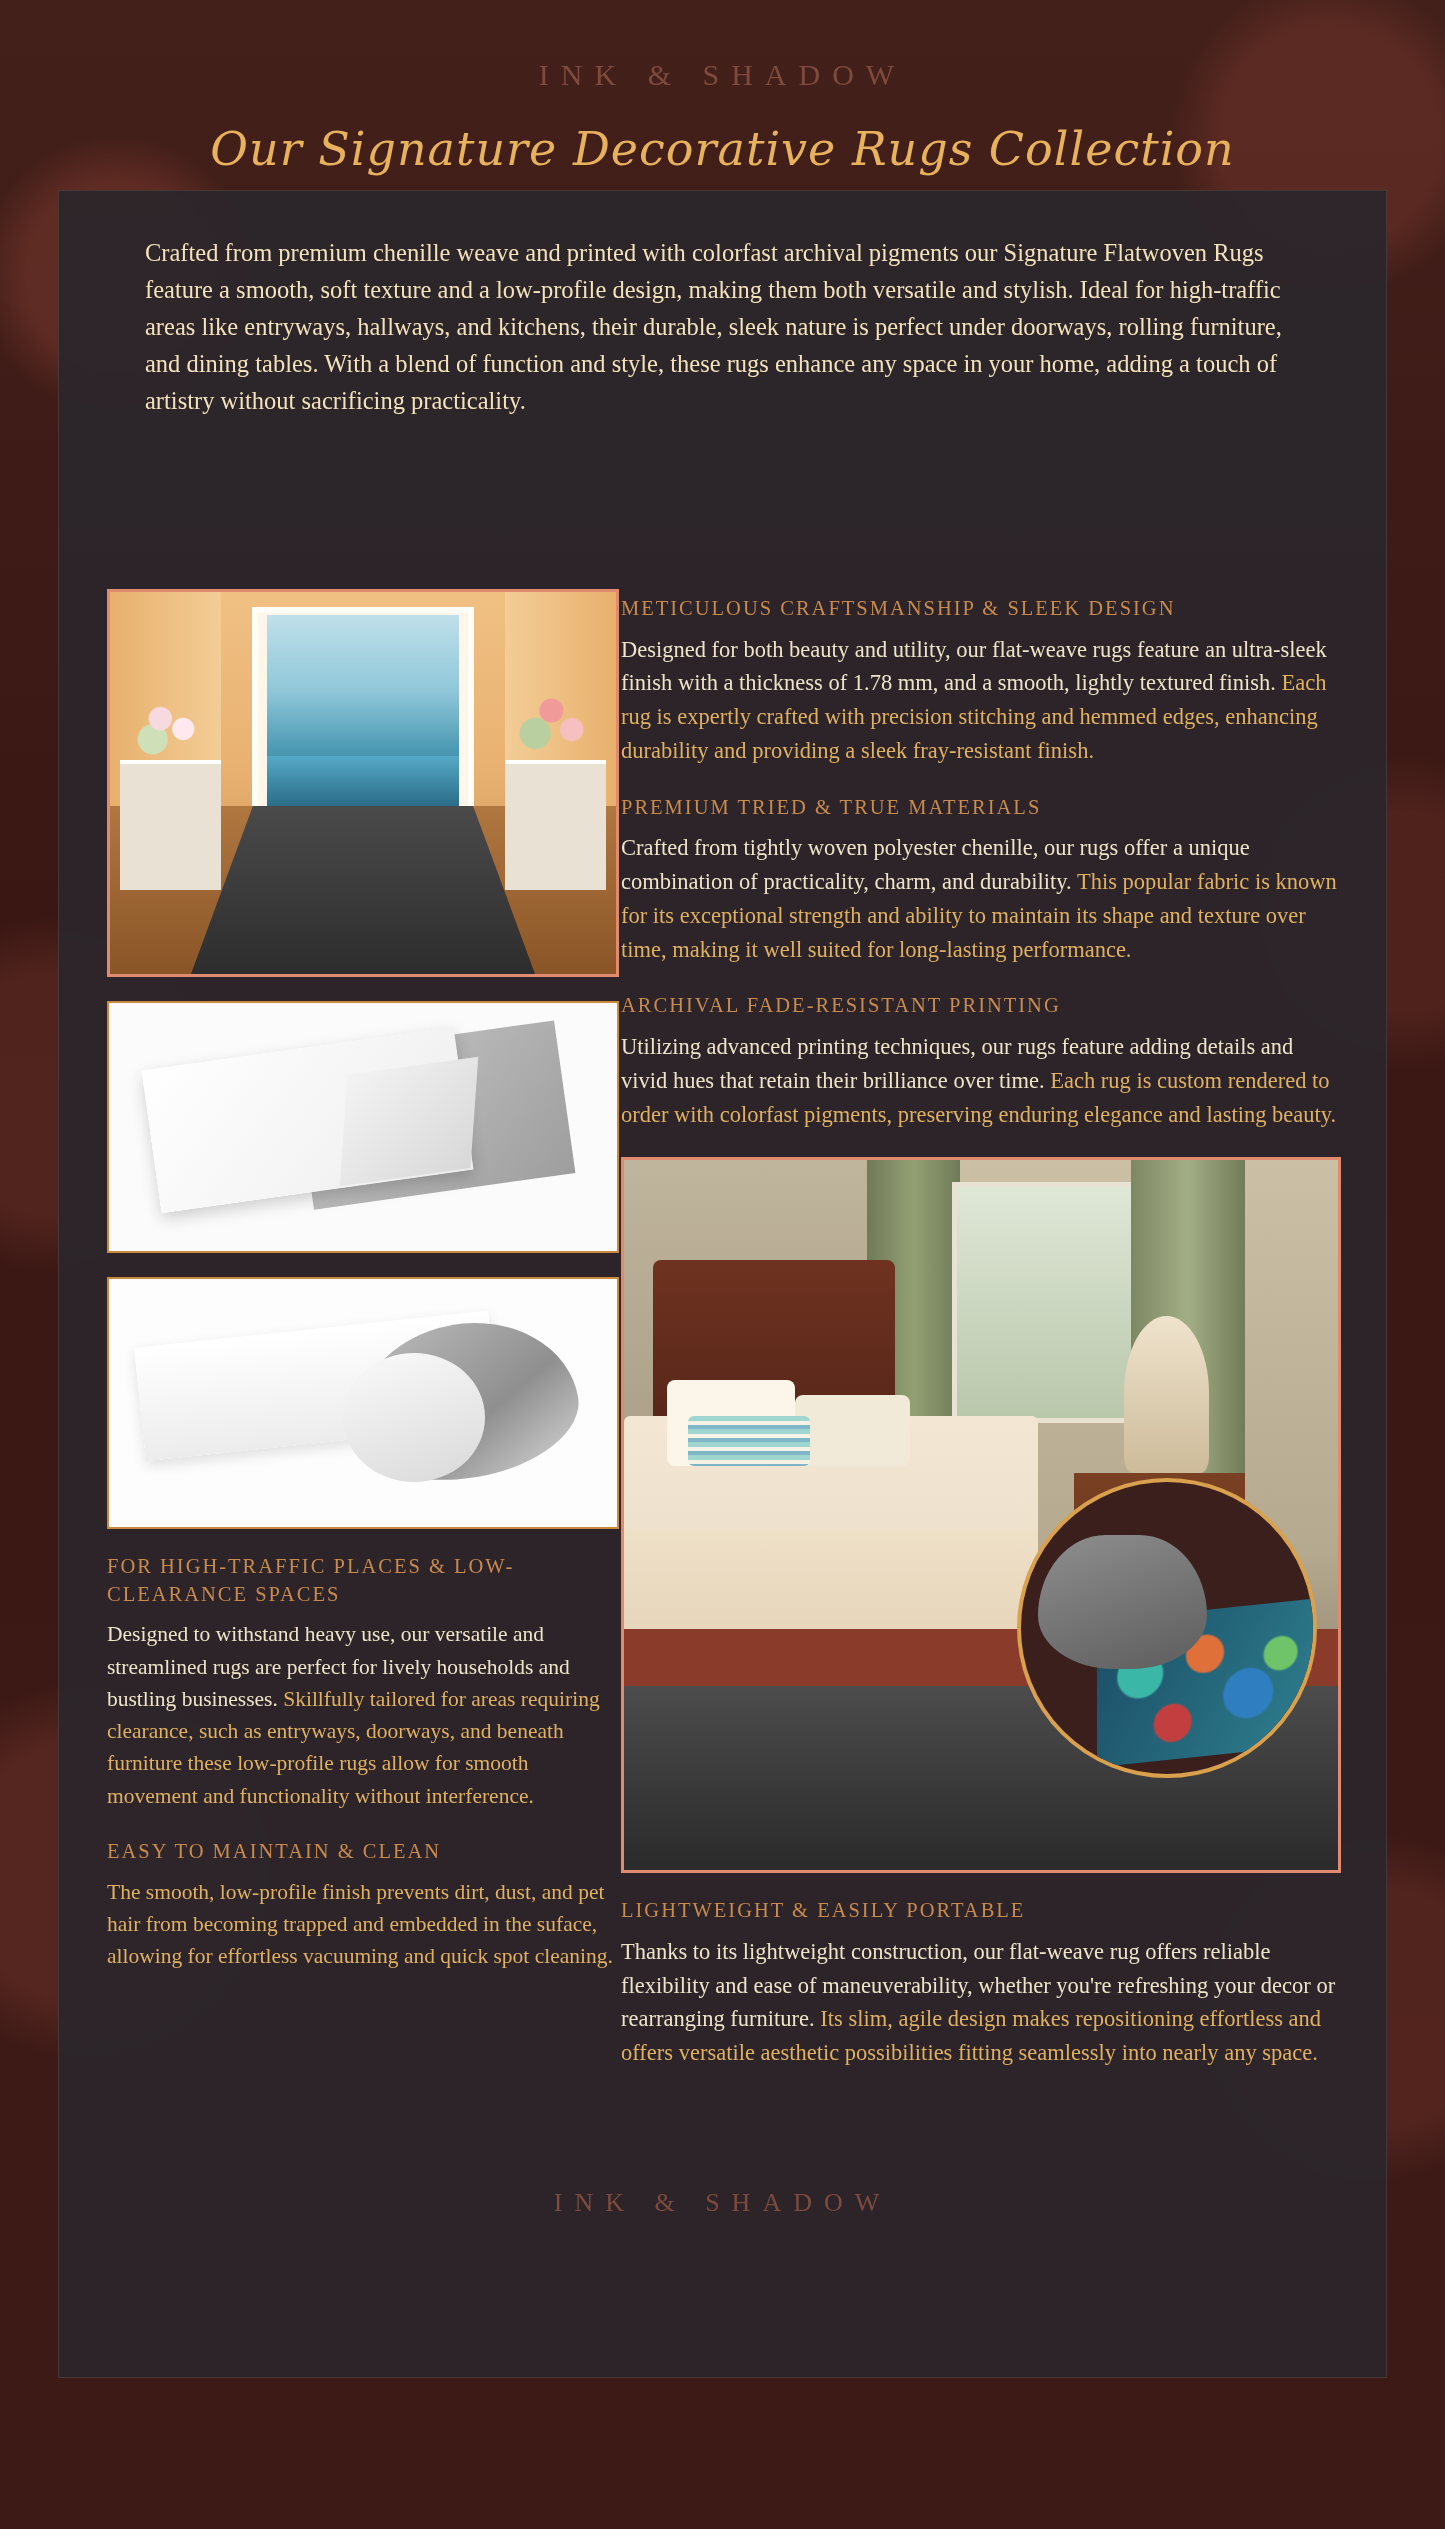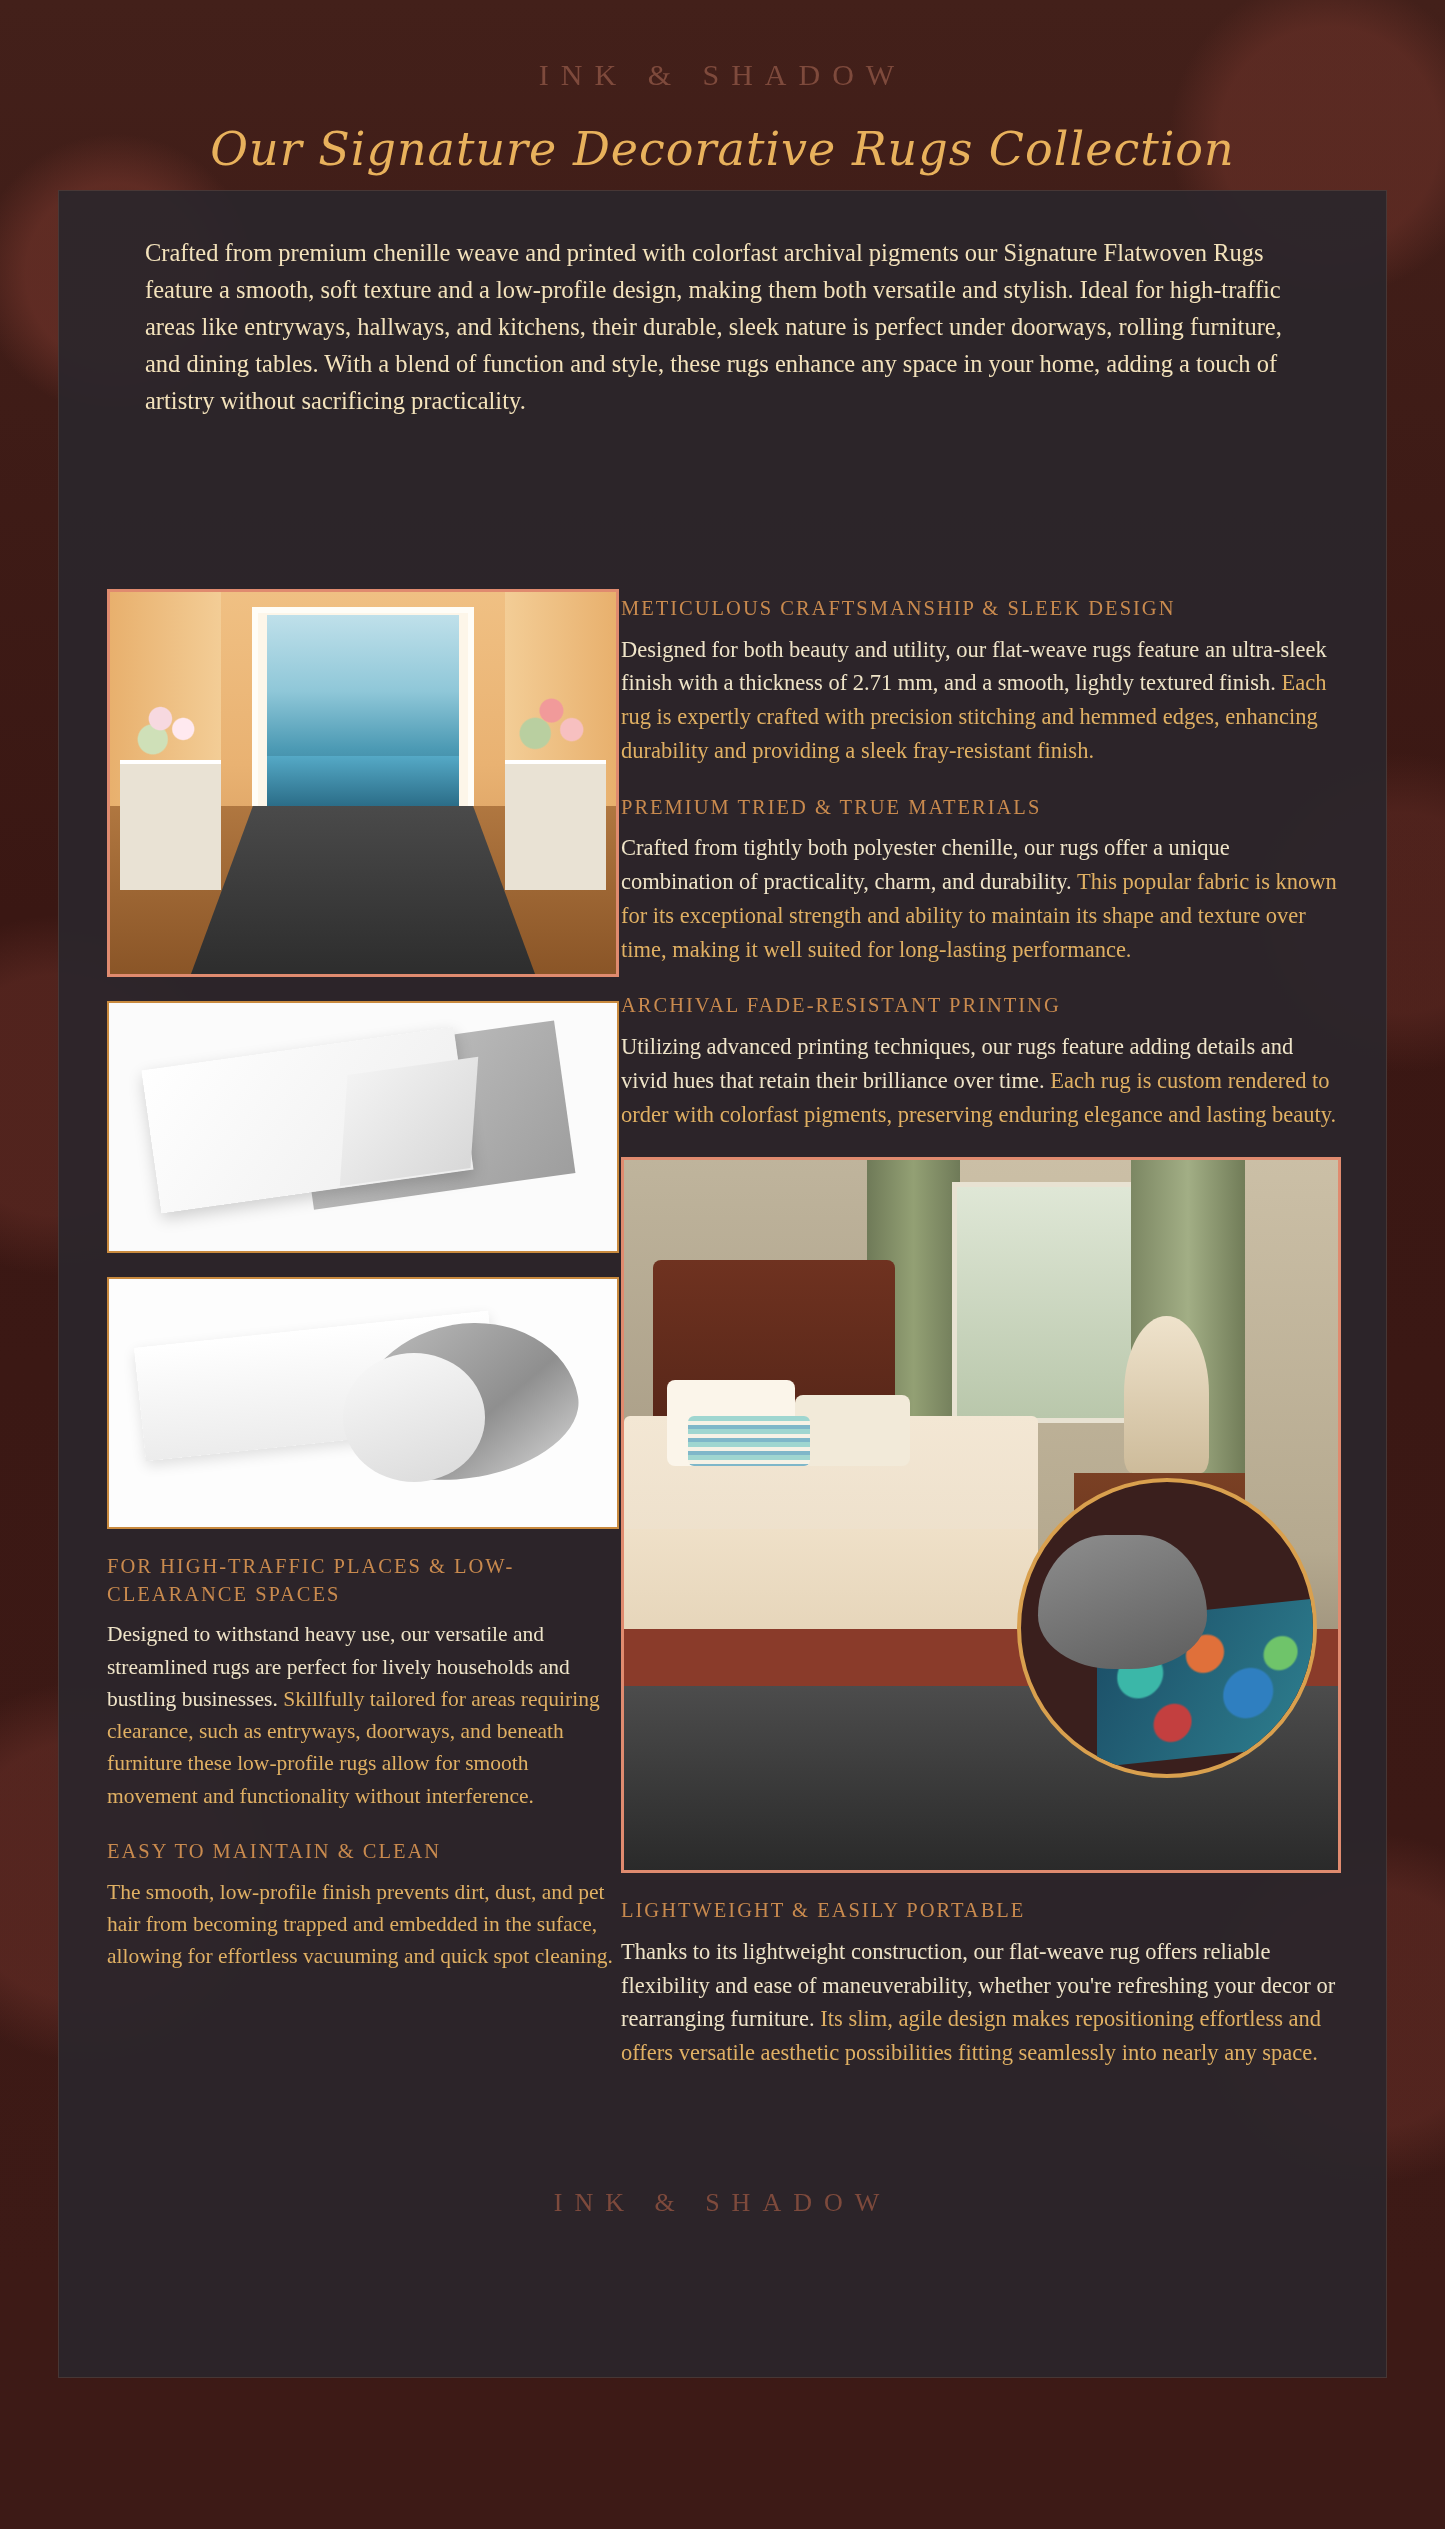--- a/index.html
+++ b/index.html
@@ -238,24 +238,24 @@
         <p class="body small"><span>Designed to withstand heavy use, our versatile and streamlined rugs are perfect for lively households and bustling businesses. </span><span class="hl">Skillfully tailored for areas requiring clearance, such as entryways, doorways, and beneath furniture these low-profile rugs allow for smooth movement and functionality without interference.</span></p>
 
         <h3 class="sec">EASY TO MAINTAIN &amp; CLEAN</h3>
         <p class="body small"><span class="hl">The smooth, low-profile finish prevents dirt, dust, and pet hair from becoming trapped and embedded in the suface, allowing for effortless vacuuming and quick spot cleaning.</span></p>
 
       </div>
 
       <div class="col-right">
 
         <h3 class="sec">METICULOUS CRAFTSMANSHIP &amp; SLEEK DESIGN</h3>
-        <p class="body"><span>Designed for both beauty and utility, our flat-weave rugs feature an ultra-sleek finish with a thickness of 2.71 mm, and a smooth, lightly textured finish. </span><span class="hl">Each rug is expertly crafted with precision stitching and hemmed edges, enhancing durability and providing a sleek fray-resistant finish.</span></p>
+        <p class="body"><span>Designed for both beauty and utility, our flat-weave rugs feature an ultra-sleek finish with a thickness of 1.78 mm, and a smooth, lightly textured finish. </span><span class="hl">Each rug is expertly crafted with precision stitching and hemmed edges, enhancing durability and providing a sleek fray-resistant finish.</span></p>
 
         <h3 class="sec">PREMIUM TRIED &amp; TRUE MATERIALS</h3>
-        <p class="body"><span>Crafted from tightly both polyester chenille, our rugs offer a unique combination of practicality, charm, and durability. </span><span class="hl">This popular fabric is known for its exceptional strength and ability to maintain its shape and texture over time, making it well suited for long-lasting performance.</span></p>
+        <p class="body"><span>Crafted from tightly woven polyester chenille, our rugs offer a unique combination of practicality, charm, and durability. </span><span class="hl">This popular fabric is known for its exceptional strength and ability to maintain its shape and texture over time, making it well suited for long-lasting performance.</span></p>
 
         <h3 class="sec">ARCHIVAL FADE-RESISTANT PRINTING</h3>
         <p class="body"><span>Utilizing advanced printing techniques, our rugs feature adding details and vivid hues that retain their brilliance over time. </span><span class="hl">Each rug is custom rendered to order with colorfast pigments, preserving enduring elegance and lasting beauty.</span></p>
 
         <div class="img-box">
           <div class="bedroom">
             <div class="wall"></div>
             <div class="curtainL"></div>
               <div class="window"></div>
               <div class="curtainR"></div>

